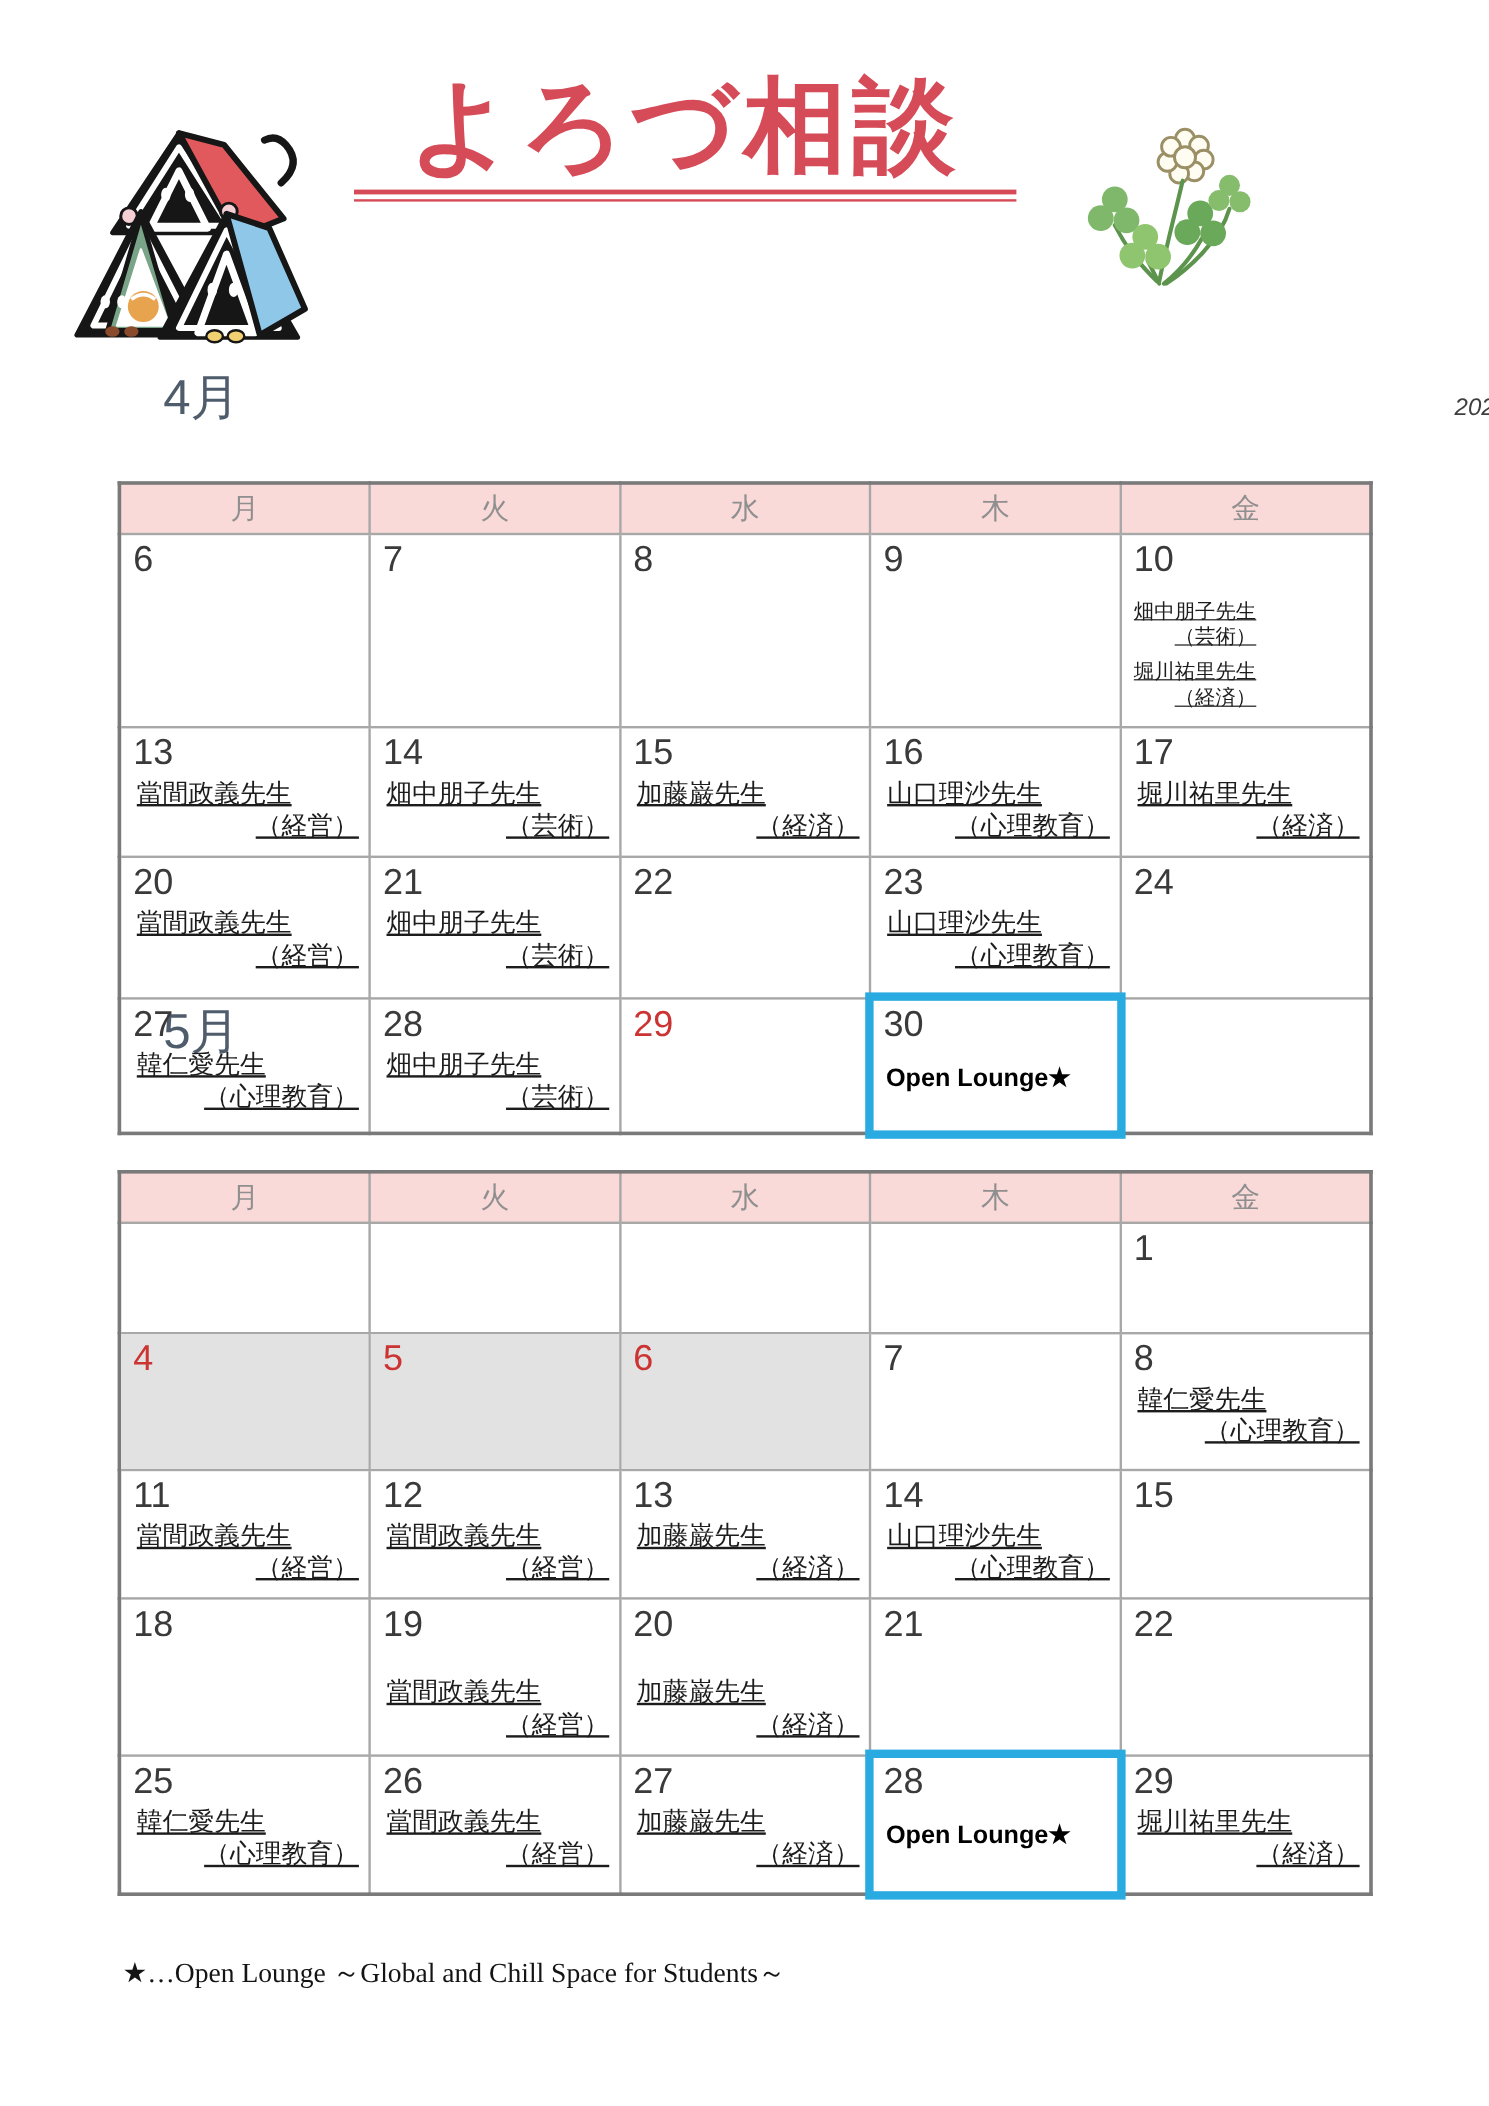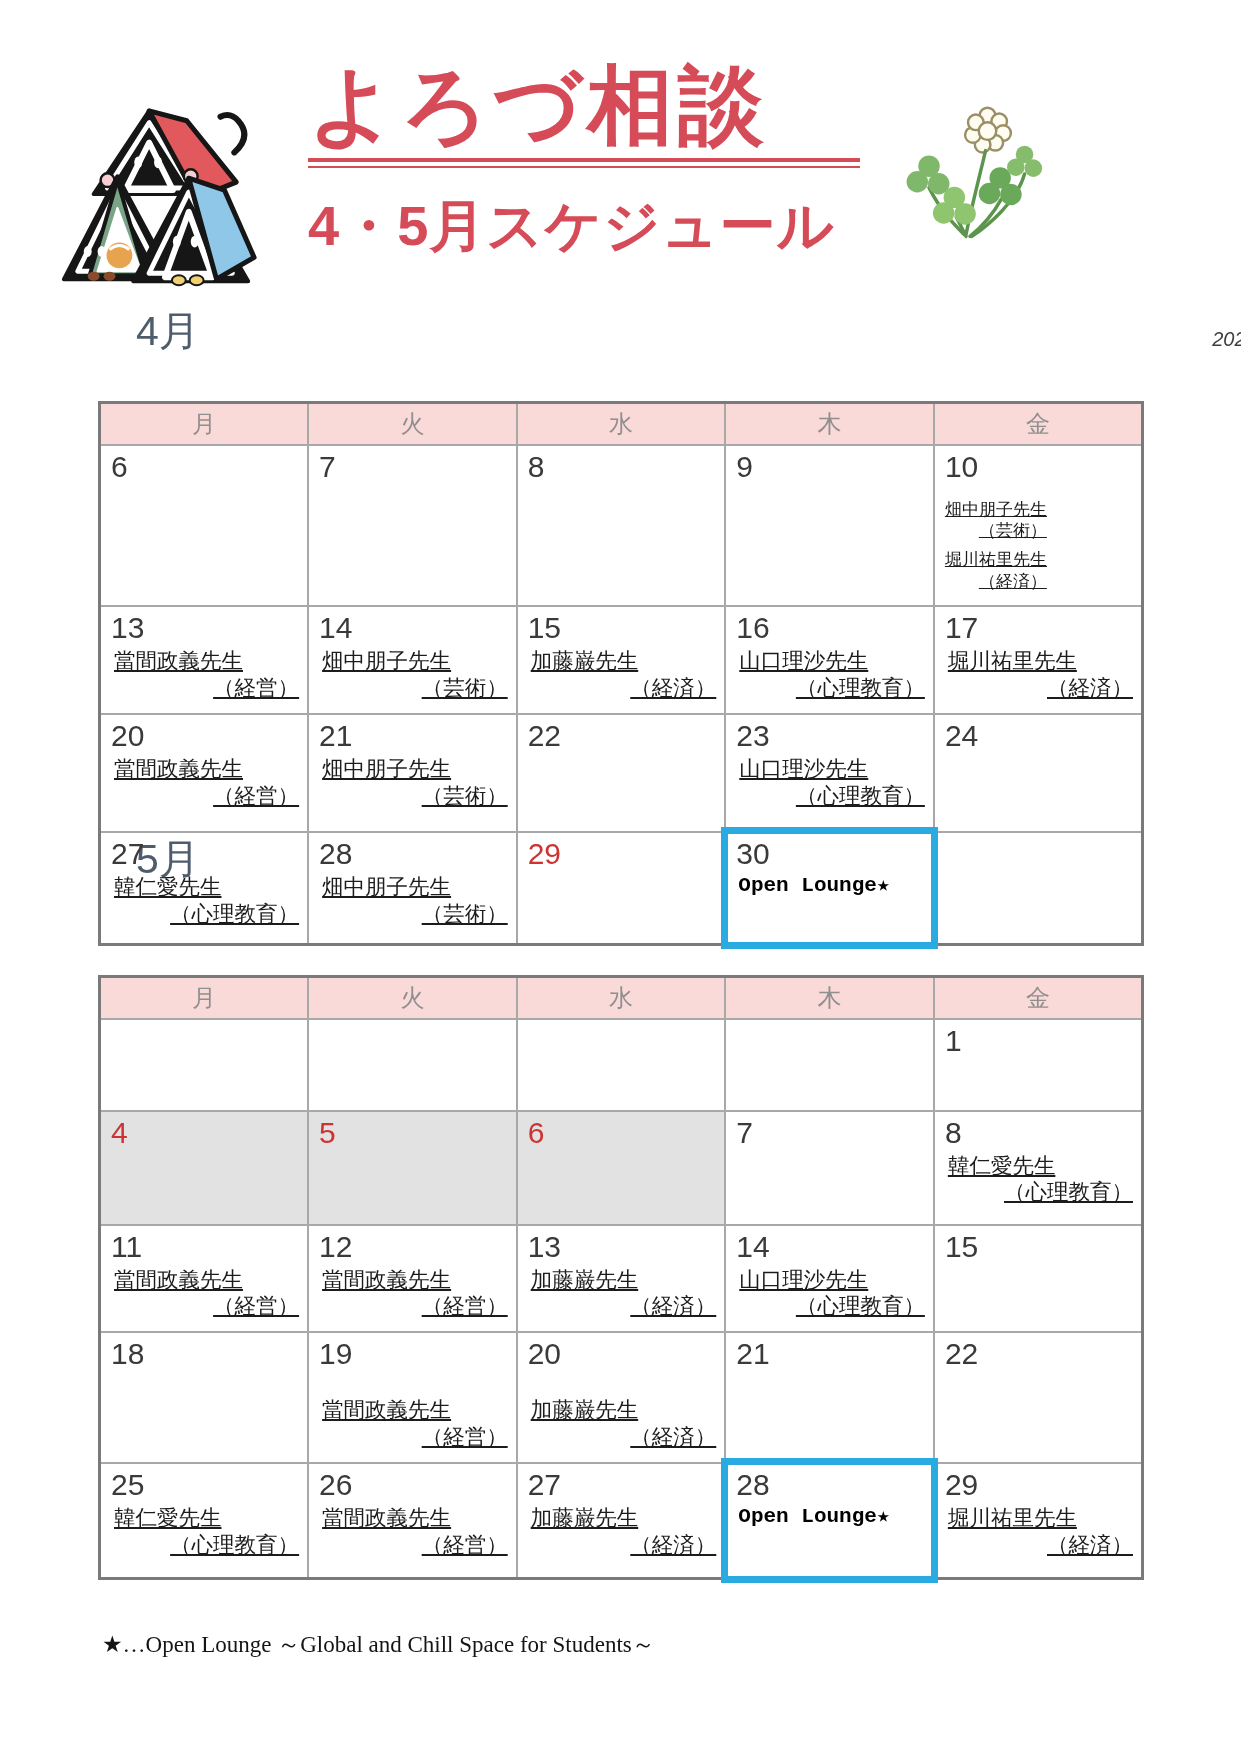--- a/index.html
+++ b/index.html
@@ -18,21 +18,21 @@
   body{
     width:1241px;height:1755px;background:#ffffff;
     font-family:"Liberation Sans","DejaVu Sans",sans-serif;
     color:var(--ink);
   }
   .page{position:relative;width:1241px;height:1755px;overflow:hidden;background:#fff;}
 
   
   .tents{position:absolute;left:58px;top:100px;width:208px;height:196px;}
   .clover{position:absolute;left:890px;top:96px;width:156px;height:154px;}
-  .title-block{position:absolute;left:308px;top:60px;width:552px;}
+  .title-block{position:absolute;left:295px;top:60px;width:552px;text-align:center;}
   .main-title{
     margin:0;font-size:86px;line-height:1.05;font-weight:800;
     color:var(--accent);letter-spacing:5px;white-space:nowrap;
   }
   .dbl-underline{
     margin-top:8px;height:10px;width:100%;
     border-top:4px solid var(--accent);
     border-bottom:2px solid var(--accent);
   }
   .sub-title{
@@ -92,22 +92,22 @@
 
   
   .cell-inner.compact{display:flex;align-items:flex-start;flex-direction:column;}
   .cell-inner.compact .day{flex:0 0 46px;}
   .cell-inner.compact .teachers{margin-top:4px;flex:1;}
   .cell-inner.compact .teacher{margin-bottom:9px;}
   .cell-inner.compact .t-name{font-size:17px;padding-left:0;}
   .cell-inner.compact .t-subj{font-size:17px;padding-left:8px;}
 
   .event{
-    padding-left:2px;
-    font-family:Liberation Mono, monospace;
+    margin-top:14px;padding-left:2px;
+    font-family:Liberation Sans, sans-serif;
     font-weight:bold;font-size:21px;color:#000;white-space:nowrap;
   }
   .hl-box{
     position:absolute;left:-5px;right:-5px;top:-6px;bottom:-6px;
     border:7px solid var(--blue);z-index:2;pointer-events:none;background:transparent;
   }
 
   
   .footnote{
     position:absolute;left:102px;top:1628px;width:1020px;
@@ -154,21 +154,20 @@
     <ellipse cx="138" cy="142" rx="4" ry="6" fill="#ffffff"></ellipse>
 
     <polygon points="132,78 168,90 198,158 160,180" fill="#8ec7e8" stroke="#161616" stroke-width="5" stroke-linejoin="round"></polygon>
     <ellipse cx="122" cy="181" rx="7" ry="5" fill="#f0d070" stroke="#161616" stroke-width="2"></ellipse>
     <ellipse cx="140" cy="181" rx="7" ry="5" fill="#f0d070" stroke="#161616" stroke-width="2"></ellipse>
   </svg>
 
   <div class="title-block">
     <h1 class="main-title">よろづ相談</h1>
     <div class="dbl-underline"></div>
-    <h2 class="sub-title">4・5月スケジュール</h2>
   </div>
 
   <svg class="clover" viewBox="0 0 160 154" aria-hidden="true">
 
     <g fill="#fffdf2" stroke="#9b8f65" stroke-width="2.5">
       <circle cx="100" cy="18" r="8"></circle>
       <circle cx="112" cy="24" r="8"></circle>
       <circle cx="116" cy="36" r="8"></circle>
       <circle cx="108" cy="46" r="8"></circle>
       <circle cx="95" cy="48" r="8"></circle>

